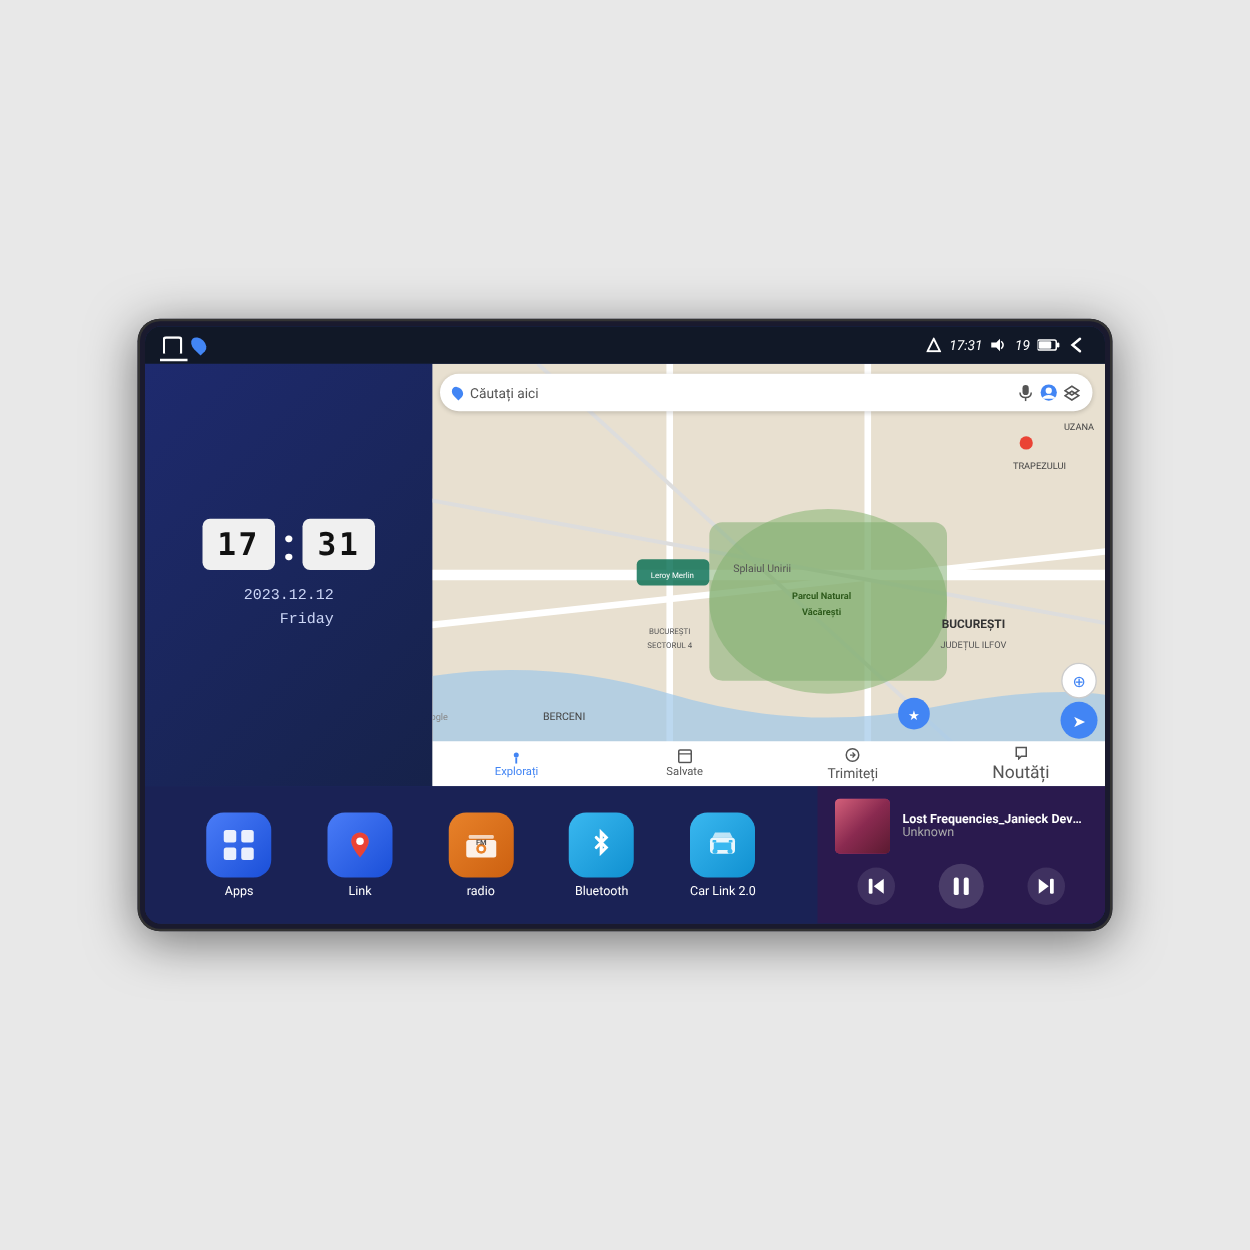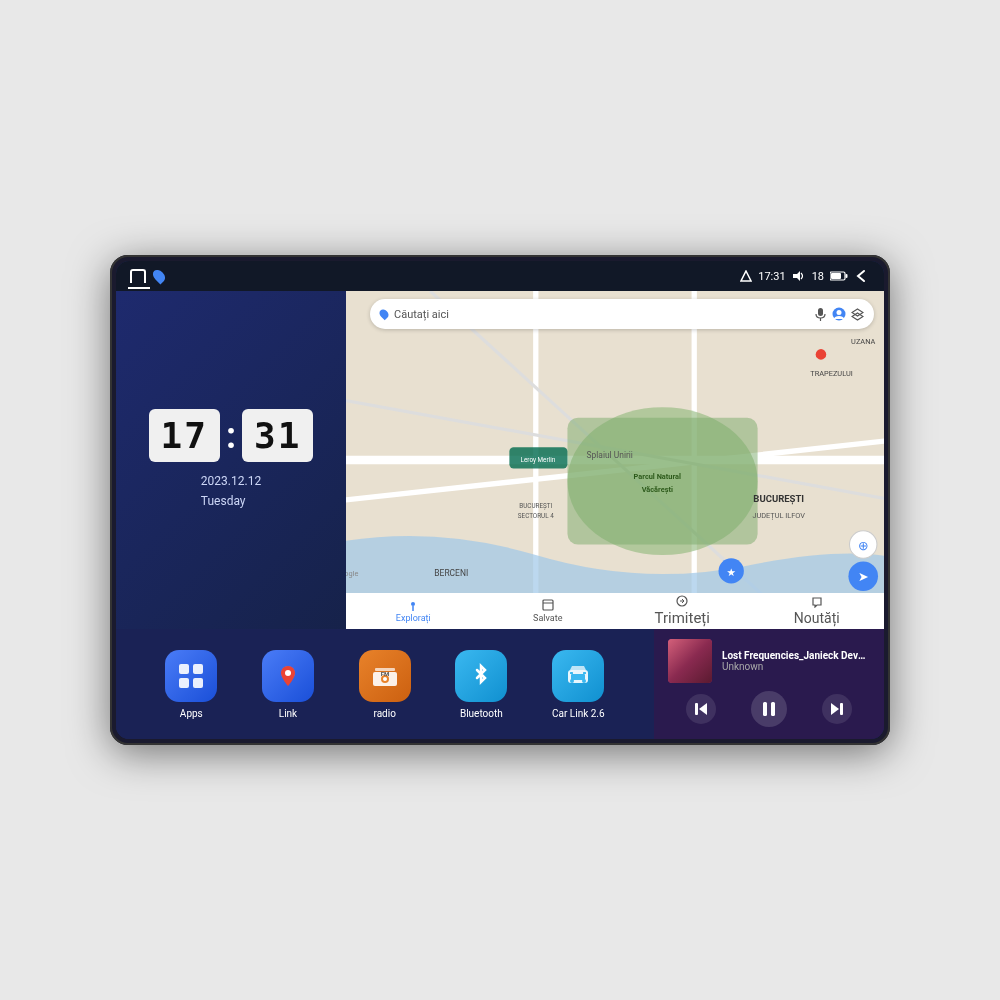--- a/index.html
+++ b/index.html
@@ -47,20 +47,21 @@
       display: flex;
       align-items: center;
       gap: 8px;
     }
     .status-right {
       display: flex;
       align-items: center;
       gap: 6px;
       font-size: 11px;
       color: #fff;
+      font-style: italic;
     }
     .home-icon-status {
       width: 16px; height: 14px;
       border: 2px solid #fff;
       border-bottom: none;
       border-radius: 3px 3px 0 0;
       position: relative;
     }
     .home-icon-status::before {
       content: '';
@@ -106,50 +107,51 @@
       padding: 10px;
     }
     .clock-display {
       display: flex;
       align-items: center;
       gap: 6px;
     }
     .clock-digit {
       background: #f0f0f0;
       color: #111;
-      font-size: 36px;
+      font-size: 25px;
       font-weight: bold;
       padding: 6px 12px;
       border-radius: 6px;
       font-family: monospace;
       letter-spacing: 2px;
     }
     .clock-colon {
       color: #fff;
       font-size: 36px;
       font-weight: bold;
     }
     .clock-date {
       color: #ccd6f6;
       font-size: 12px;
-      text-align: left;
+      text-align: right;
       line-height: 1.6;
+      font-family: Liberation Mono, monospace;
     }
 
     
     .map-panel {
       flex: 1;
       position: relative;
       overflow: hidden;
       background: #e8e0d4;
     }
     .map-search-bar {
       position: absolute;
       top: 8px;
-      left: 24px;
+      left: 6px;
       right: 10px;
       height: 30px;
       background: #fff;
       border-radius: 15px;
       display: flex;
       align-items: center;
       padding: 0 10px;
       gap: 6px;
       z-index: 10;
       box-shadow: 0 1px 4px rgba(0,0,0,0.2);
@@ -327,21 +329,21 @@
 
         <svg width="12" height="12" viewBox="0 0 12 12">
           <polygon points="6,1 11,11 1,11" fill="none" stroke="#fff" stroke-width="1.5"></polygon>
         </svg>
         <span>17:31</span>
 
         <svg width="14" height="12" viewBox="0 0 14 12">
           <polygon points="1,4 5,4 8,1 8,11 5,8 1,8" fill="#fff"></polygon>
           <path d="M9,3 Q12,6 9,9" stroke="#fff" stroke-width="1.2" fill="none"></path>
         </svg>
-        <span>18</span>
+        <span>19</span>
 
         <svg width="18" height="10" viewBox="0 0 18 10">
           <rect x="0" y="1" width="15" height="8" rx="1.5" fill="none" stroke="#fff" stroke-width="1.2"></rect>
           <rect x="15.5" y="3" width="2" height="4" rx="1" fill="#fff"></rect>
           <rect x="1" y="2" width="10" height="6" rx="1" fill="#fff"></rect>
         </svg>
 
         <svg width="16" height="14" viewBox="0 0 16 14">
           <path d="M10,2 L4,7 L10,12" stroke="#fff" stroke-width="2" fill="none" stroke-linecap="round"></path>
         </svg>
@@ -353,21 +355,21 @@
       <div class="top-row">
 
         <div class="clock-panel">
           <div class="clock-display">
             <div class="clock-digit">17</div>
             <div class="clock-colon">:</div>
             <div class="clock-digit">31</div>
           </div>
           <div class="clock-date">
             <div>2023.12.12</div>
-            <div>Tuesday</div>
+            <div>Friday</div>
           </div>
         </div>
 
         <div class="map-panel">
           
           <svg class="map-svg" viewBox="0 0 550 320" preserveAspectRatio="xMidYMid slice">
 
             <rect width="550" height="320" fill="#e8e0d0"></rect>
 
             <line x1="0" y1="160" x2="550" y2="160" stroke="#fff" stroke-width="8"></line>
@@ -448,21 +450,21 @@
                   <rect x="1" y="1" width="10" height="10" rx="1" fill="none" stroke="#555" stroke-width="1.2"></rect>
                   <path d="M1,4 L11,4" stroke="#555" stroke-width="1"></path>
                 </svg>
               <span style="font-size:9px">Salvate</span>
             </div>
             <div class="map-nav-item">
               <svg width="12" height="12" viewBox="0 0 12 12">
                   <circle cx="6" cy="6" r="5" fill="none" stroke="#555" stroke-width="1.2"></circle>
                   <path d="M4,6 L8,6 M6,4 L8,6 L6,8" stroke="#555" stroke-width="1" fill="none"></path>
                 </svg>
-              <span style="font-size:15px">Trimiteți</span>
+              <span style="font-size:11px">Trimiteți</span>
             </div>
             <div class="map-nav-item">
               <svg width="12" height="12" viewBox="0 0 12 12">
                   <path d="M2,2 L10,2 L10,9 L6,9 L4,11 L4,9 L2,9Z" fill="none" stroke="#555" stroke-width="1.2"></path>
                 </svg>
               <span style="font-size:14px">Noutăți</span>
             </div>
           </div>
         </div>
 
@@ -522,21 +524,21 @@
               <svg width="28" height="28" viewBox="0 0 28 28">
                 <rect x="4" y="8" width="20" height="13" rx="3" fill="#fff" opacity="0.9"></rect>
                 <path d="M6,8 L8,4 L20,4 L22,8" fill="#fff" opacity="0.7"></path>
                 <rect x="7" y="12" width="14" height="6" rx="1" fill="#3ab8f0"></rect>
                 <circle cx="8" cy="19" r="2" fill="#3ab8f0"></circle>
                 <circle cx="20" cy="19" r="2" fill="#3ab8f0"></circle>
                 <rect x="6" y="10" width="3" height="2" rx="0.5" fill="#3ab8f0"></rect>
                 <rect x="19" y="10" width="3" height="2" rx="0.5" fill="#3ab8f0"></rect>
               </svg>
             </div>
-            <span class="app-label">Car Link 2.6</span>
+            <span class="app-label">Car Link 2.0</span>
           </div>
 
         </div>
 
         <div class="music-player">
           <div class="music-top">
             <div class="album-art">
               <div class="album-art-face"></div>
             </div>
             <div class="music-info">

